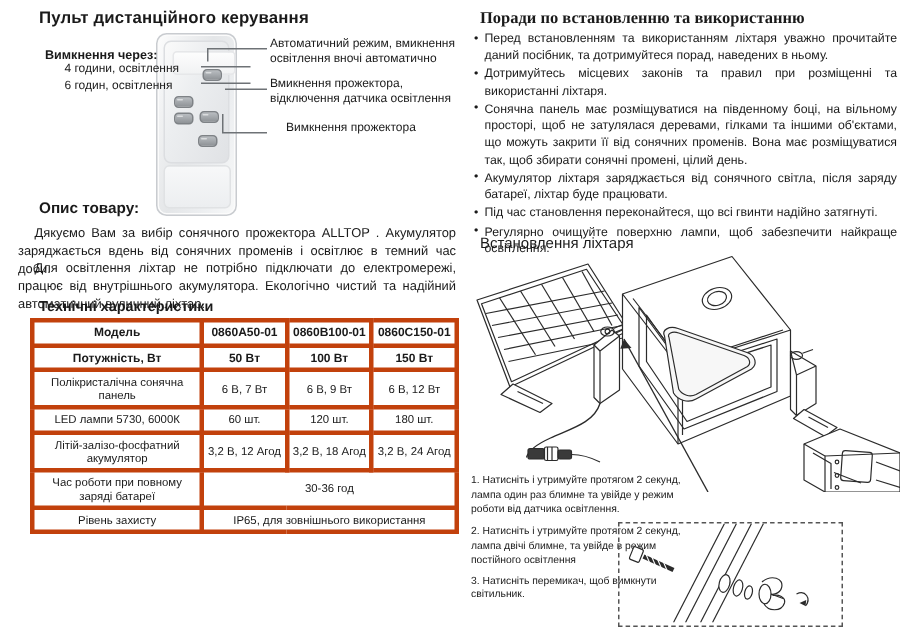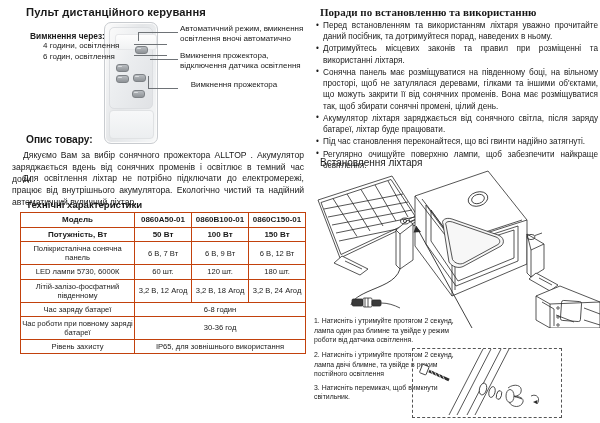--- a/index.html
+++ b/index.html
@@ -83,21 +83,21 @@
   .sec-tech{position:absolute;left:26px;top:199px;font-size:9.6px;font-weight:bold;}
 
   
   table.spec{
     position:absolute;left:20px;top:212px;width:286px;
     border-collapse:collapse;
     font-size:7.6px;
     table-layout:fixed;
   }
   table.spec td{
-    border:1px solid #c2410c;
+    border:3px solid #c2410c;
     text-align:center;
     padding:2px 1px;
     line-height:1.2;
     vertical-align:middle;
   }
   table.spec tr.hdr td{font-weight:bold;font-size:8px;}
   table.spec td.lab{font-weight:bold;}
   table.spec td.labn{font-weight:normal;}
 
   
@@ -196,28 +196,24 @@
             <td>6 В, 9 Вт</td>
             <td>6 В, 12 Вт</td>
           </tr>
           <tr>
             <td class="labn">LED  лампи 5730, 6000К</td>
             <td>60 шт.</td>
             <td>120 шт.</td>
             <td>180 шт.</td>
           </tr>
           <tr>
-            <td class="labn">Літій-залізо-фосфатний південному</td>
+            <td class="labn">Літій-залізо-фосфатний акумулятор</td>
             <td>3,2 В, 12 Агод</td>
             <td>3,2 В, 18 Агод</td>
             <td>3,2 В, 24 Агод</td>
-          </tr>
-          <tr>
-            <td class="labn">Час заряду батареї</td>
-            <td colspan="3">6-8 годин</td>
           </tr>
           <tr>
             <td class="labn">Час роботи при повному заряді батареї</td>
             <td colspan="3">30-36 год</td>
           </tr>
           <tr>
             <td class="labn">Рівень захисту</td>
             <td colspan="3">IP65, для зовнішнього використання</td>
           </tr>
         </tbody>

